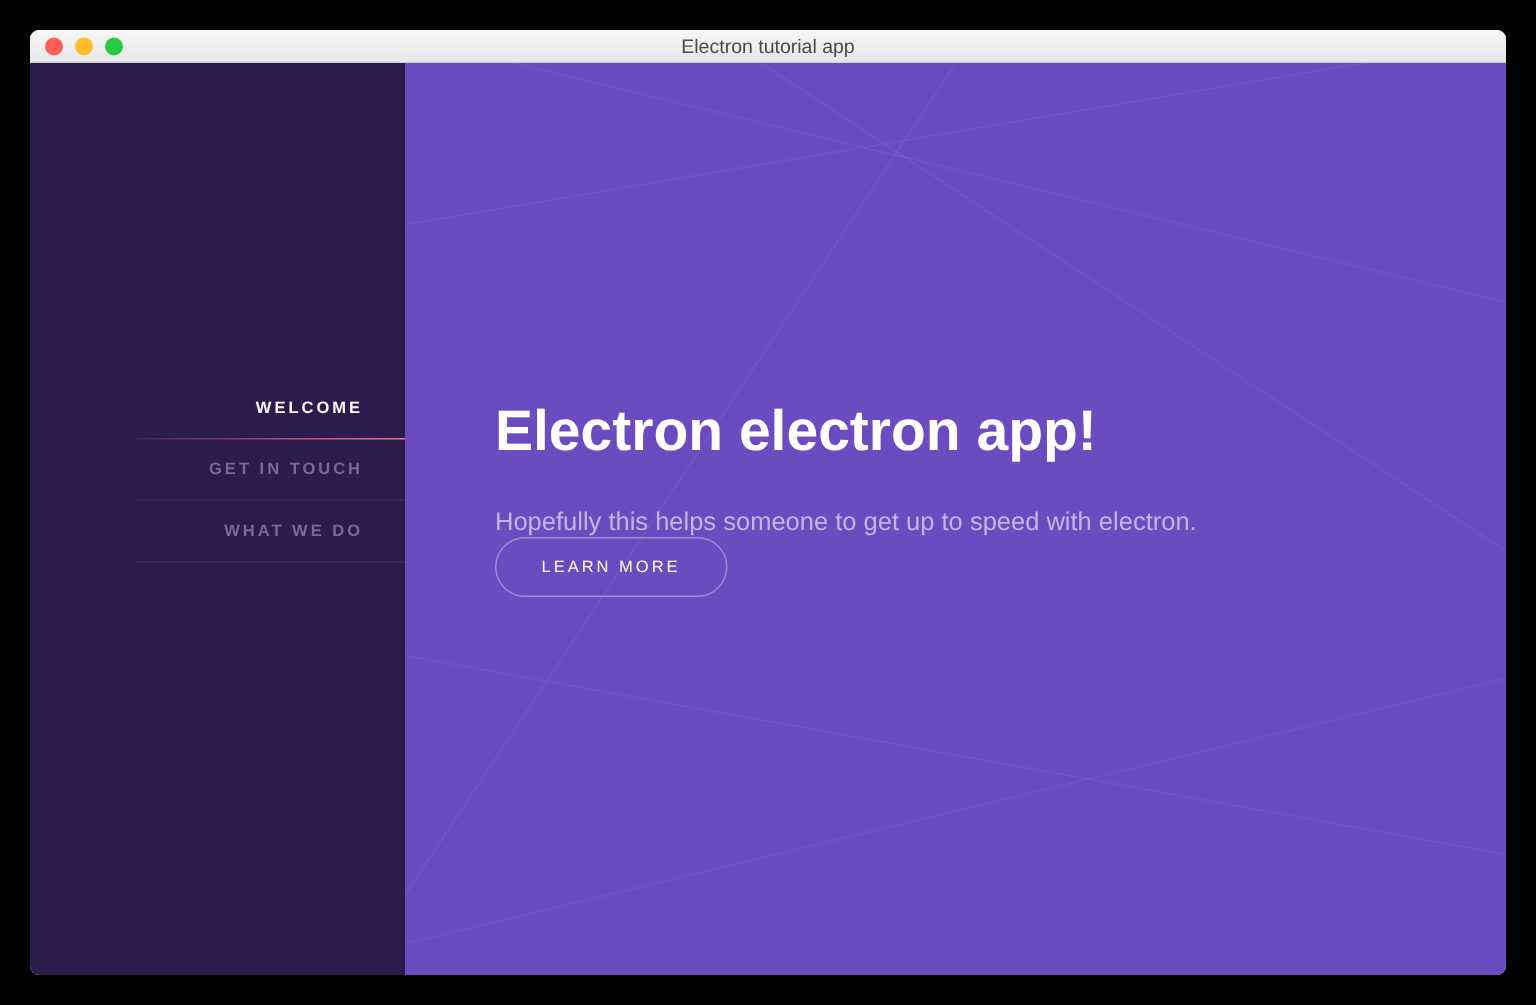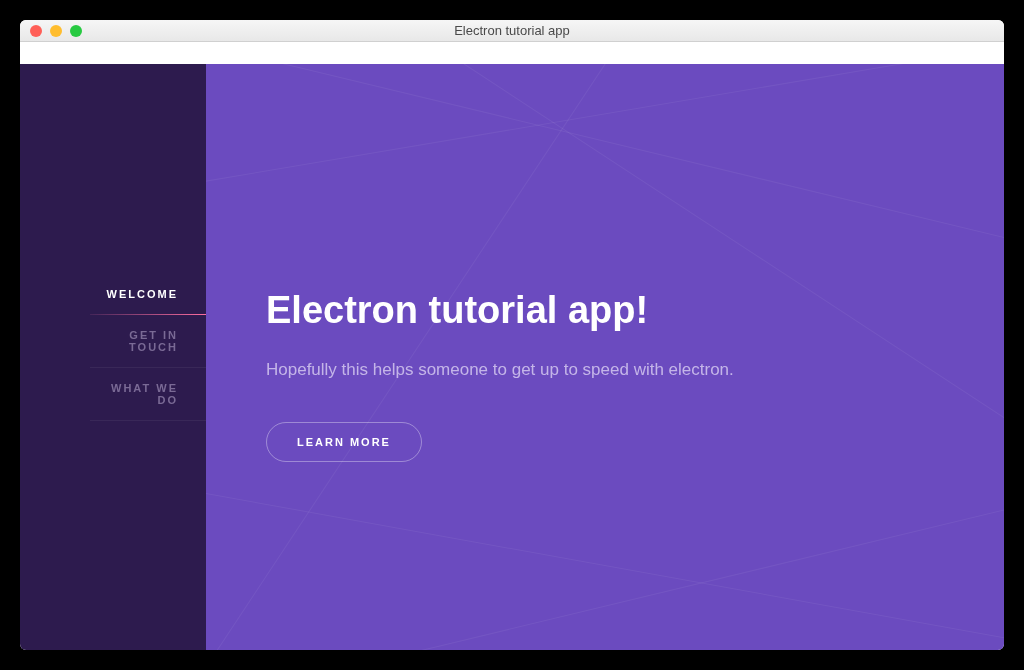--- a/index.html
+++ b/index.html
@@ -21,21 +21,20 @@
 
     .window-frame {
       width: 984px;
       height: 630px;
       background: #fff;
       border-radius: 6px;
       overflow: hidden;
       box-shadow: 0 20px 60px rgba(0,0,0,0.5);
       display: flex;
       flex-direction: column;
-      gap: 22px;
     }
 
     .title-bar {
       height: 22px;
       background: linear-gradient(to bottom, #f6f6f6, #e8e8e8);
       border-bottom: 1px solid #d0d0d0;
       display: flex;
       align-items: center;
       position: relative;
       flex-shrink: 0;
@@ -66,21 +65,21 @@
       color: #4a4a4a;
     }
 
     .app-content {
       flex: 1;
       display: flex;
       overflow: hidden;
     }
 
     .sidebar {
-      width: 186px;
+      width: 250px;
       background: #2d1b4e;
       flex-shrink: 0;
       padding-top: 210px;
       padding-right: 0;
     }
 
     .nav-item {
       text-align: right;
       padding: 14px 28px 14px 0;
       margin-left: 70px;
@@ -123,33 +122,32 @@
       font-weight: 700;
       color: #ffffff;
       margin-bottom: 28px;
       position: relative;
       z-index: 1;
     }
 
     .hero-subtitle {
       font-size: 17px;
       color: #c4b5e8;
-      margin-bottom: 42px;
       position: relative;
       z-index: 1;
     }
 
     .cta-button {
       display: inline-block;
       padding: 13px 30px;
       border: 1px solid rgba(255,255,255,0.35);
       border-radius: 999px;
       color: #ffffff;
       font-size: 11px;
-      font-weight: 700;
+      font-weight: 400;
       letter-spacing: 2px;
       cursor: pointer;
       position: relative;
       z-index: 1;
       text-transform: uppercase;
     }
   </style>
 </head>
 <body>
 
@@ -179,20 +177,20 @@
     <main class="main">
       <svg class="bg-lines" viewBox="0 0 760 610" preserveAspectRatio="none">
         <line x1="-50" y1="120" x2="780" y2="-20"></line>
         <line x1="-50" y1="-30" x2="780" y2="170"></line>
         <line x1="200" y1="-30" x2="780" y2="350"></line>
         <line x1="-50" y1="400" x2="780" y2="550"></line>
         <line x1="-50" y1="620" x2="780" y2="420"></line>
         <line x1="400" y1="-30" x2="-50" y2="650"></line>
       </svg>
 
-      <h1 class="hero-title">Electron tutorial app!</h1>
+      <h1 class="hero-title">Electron electron app!</h1>
       <p class="hero-subtitle">Hopefully this helps someone to get up to speed with electron.</p>
       <div class="cta-button">
         <span>LEARN MORE</span>
       </div>
     </main>
   </div>
 </div>
 
 </body></html>

